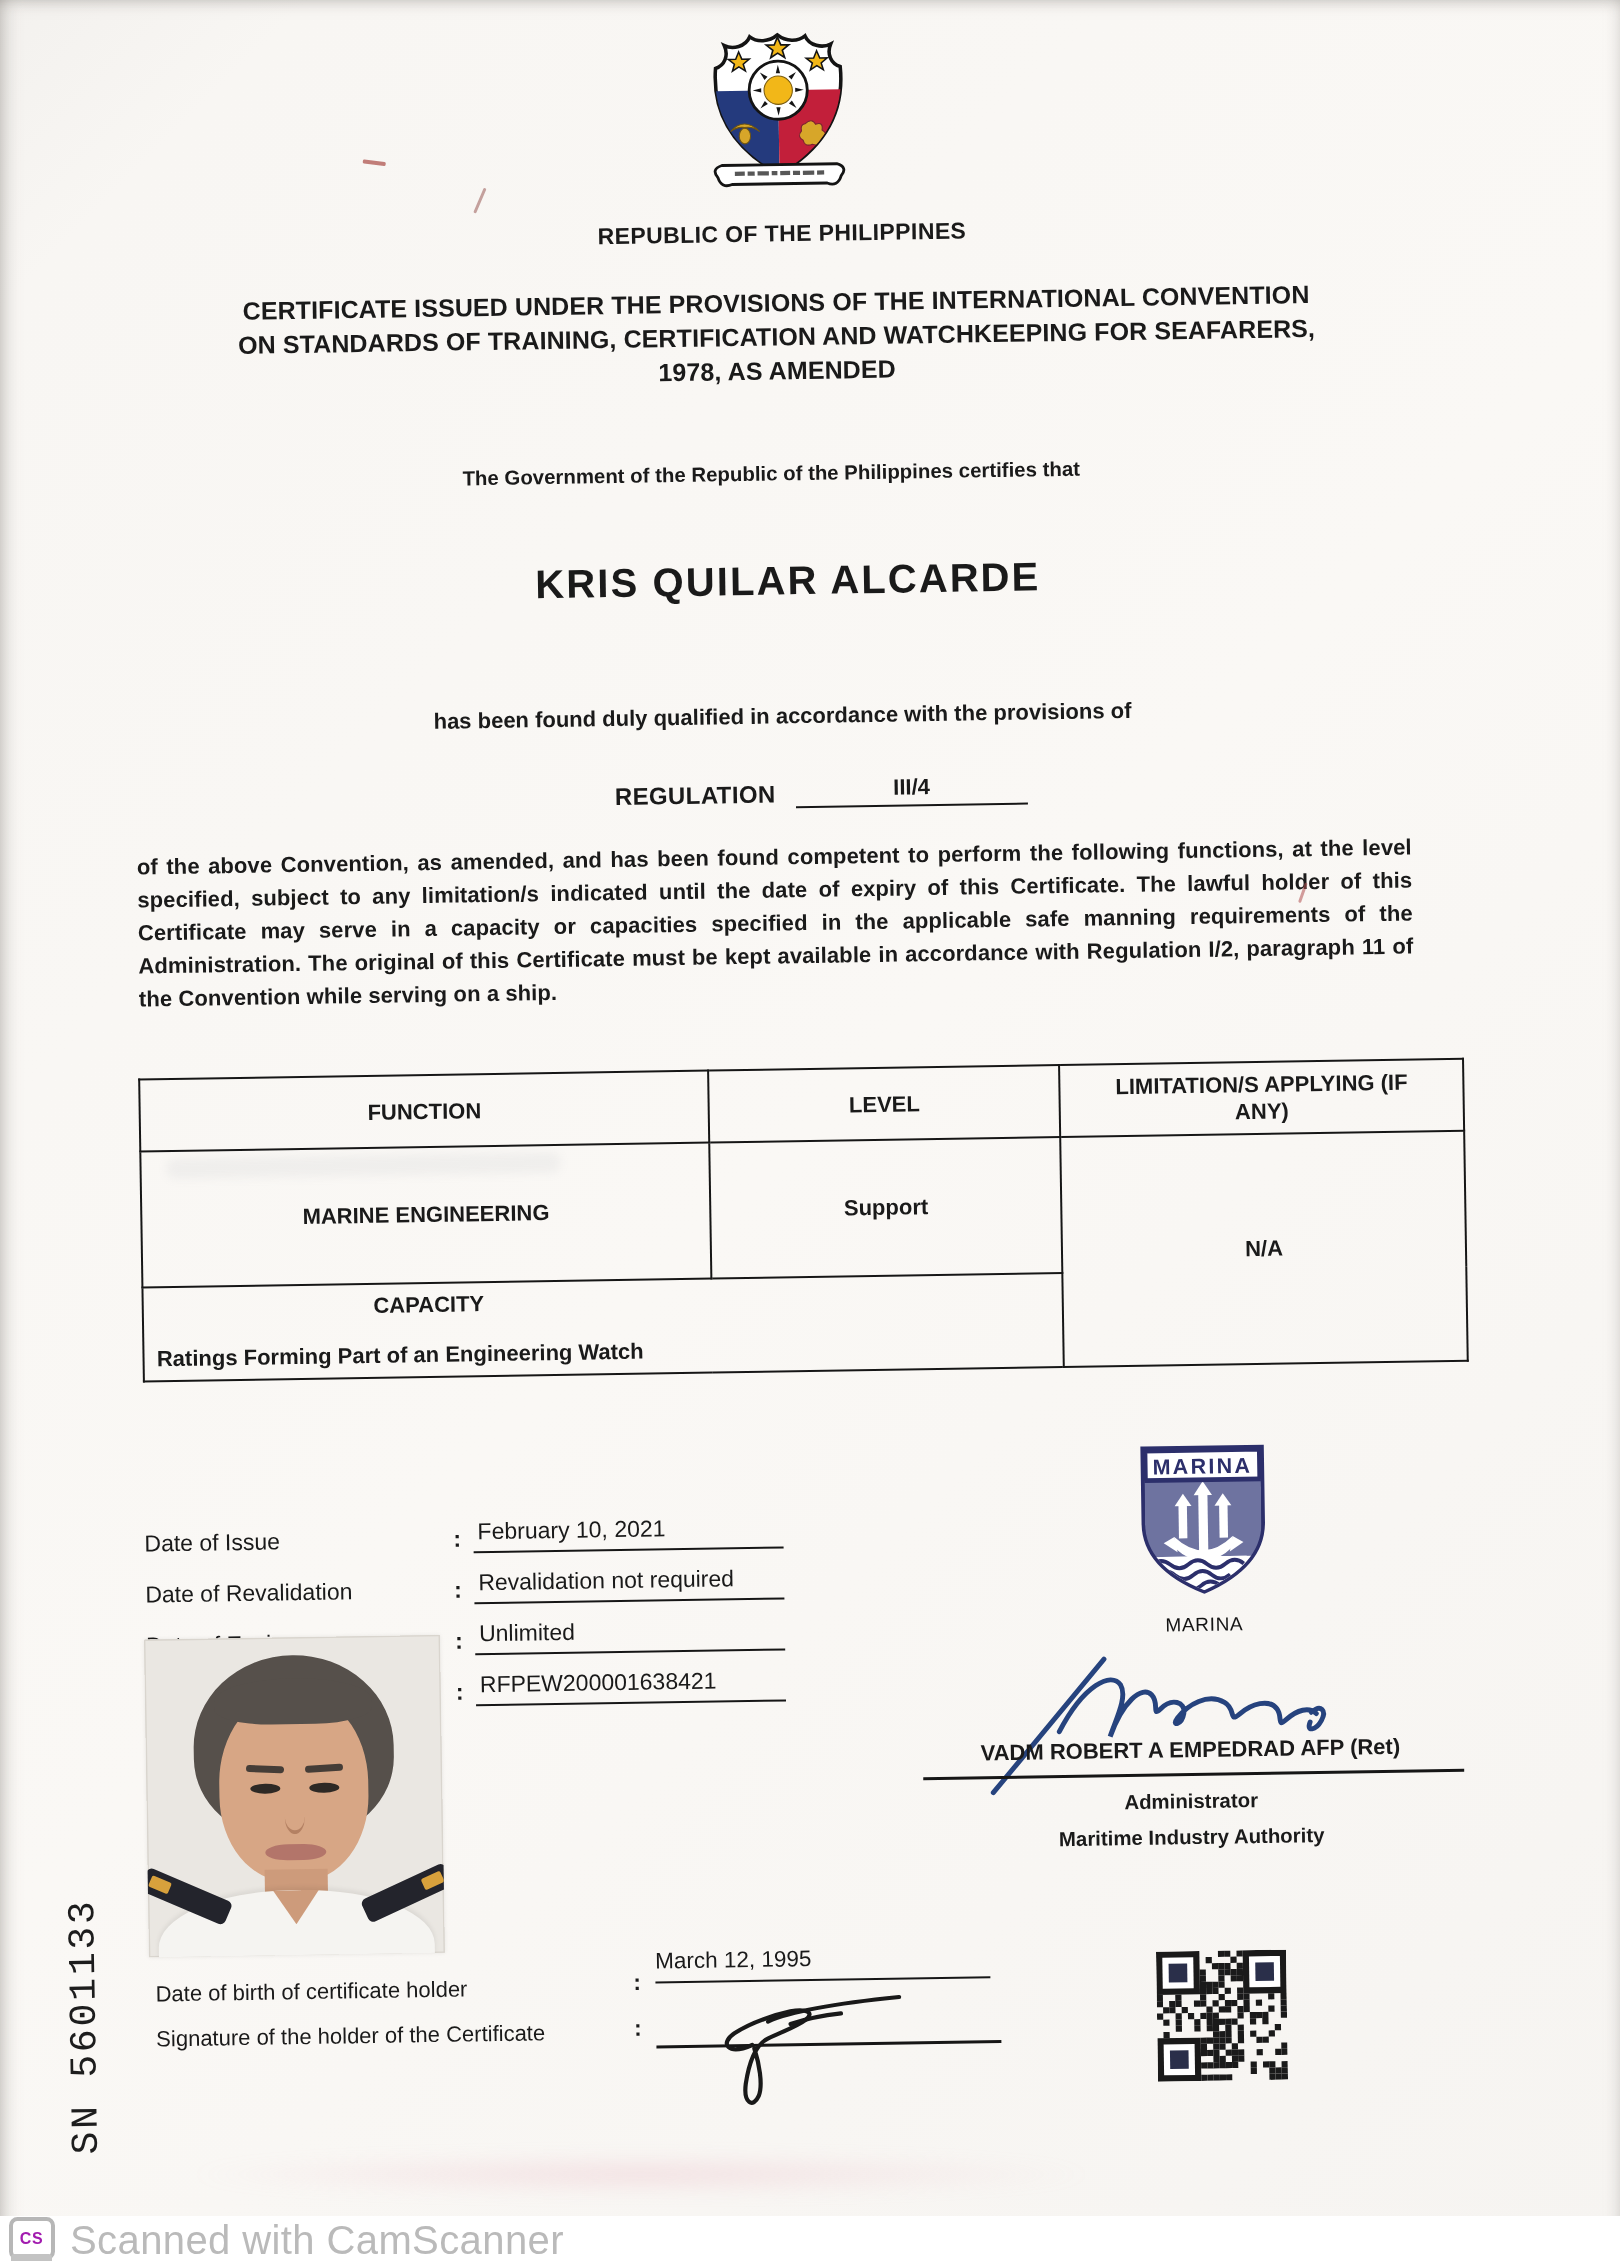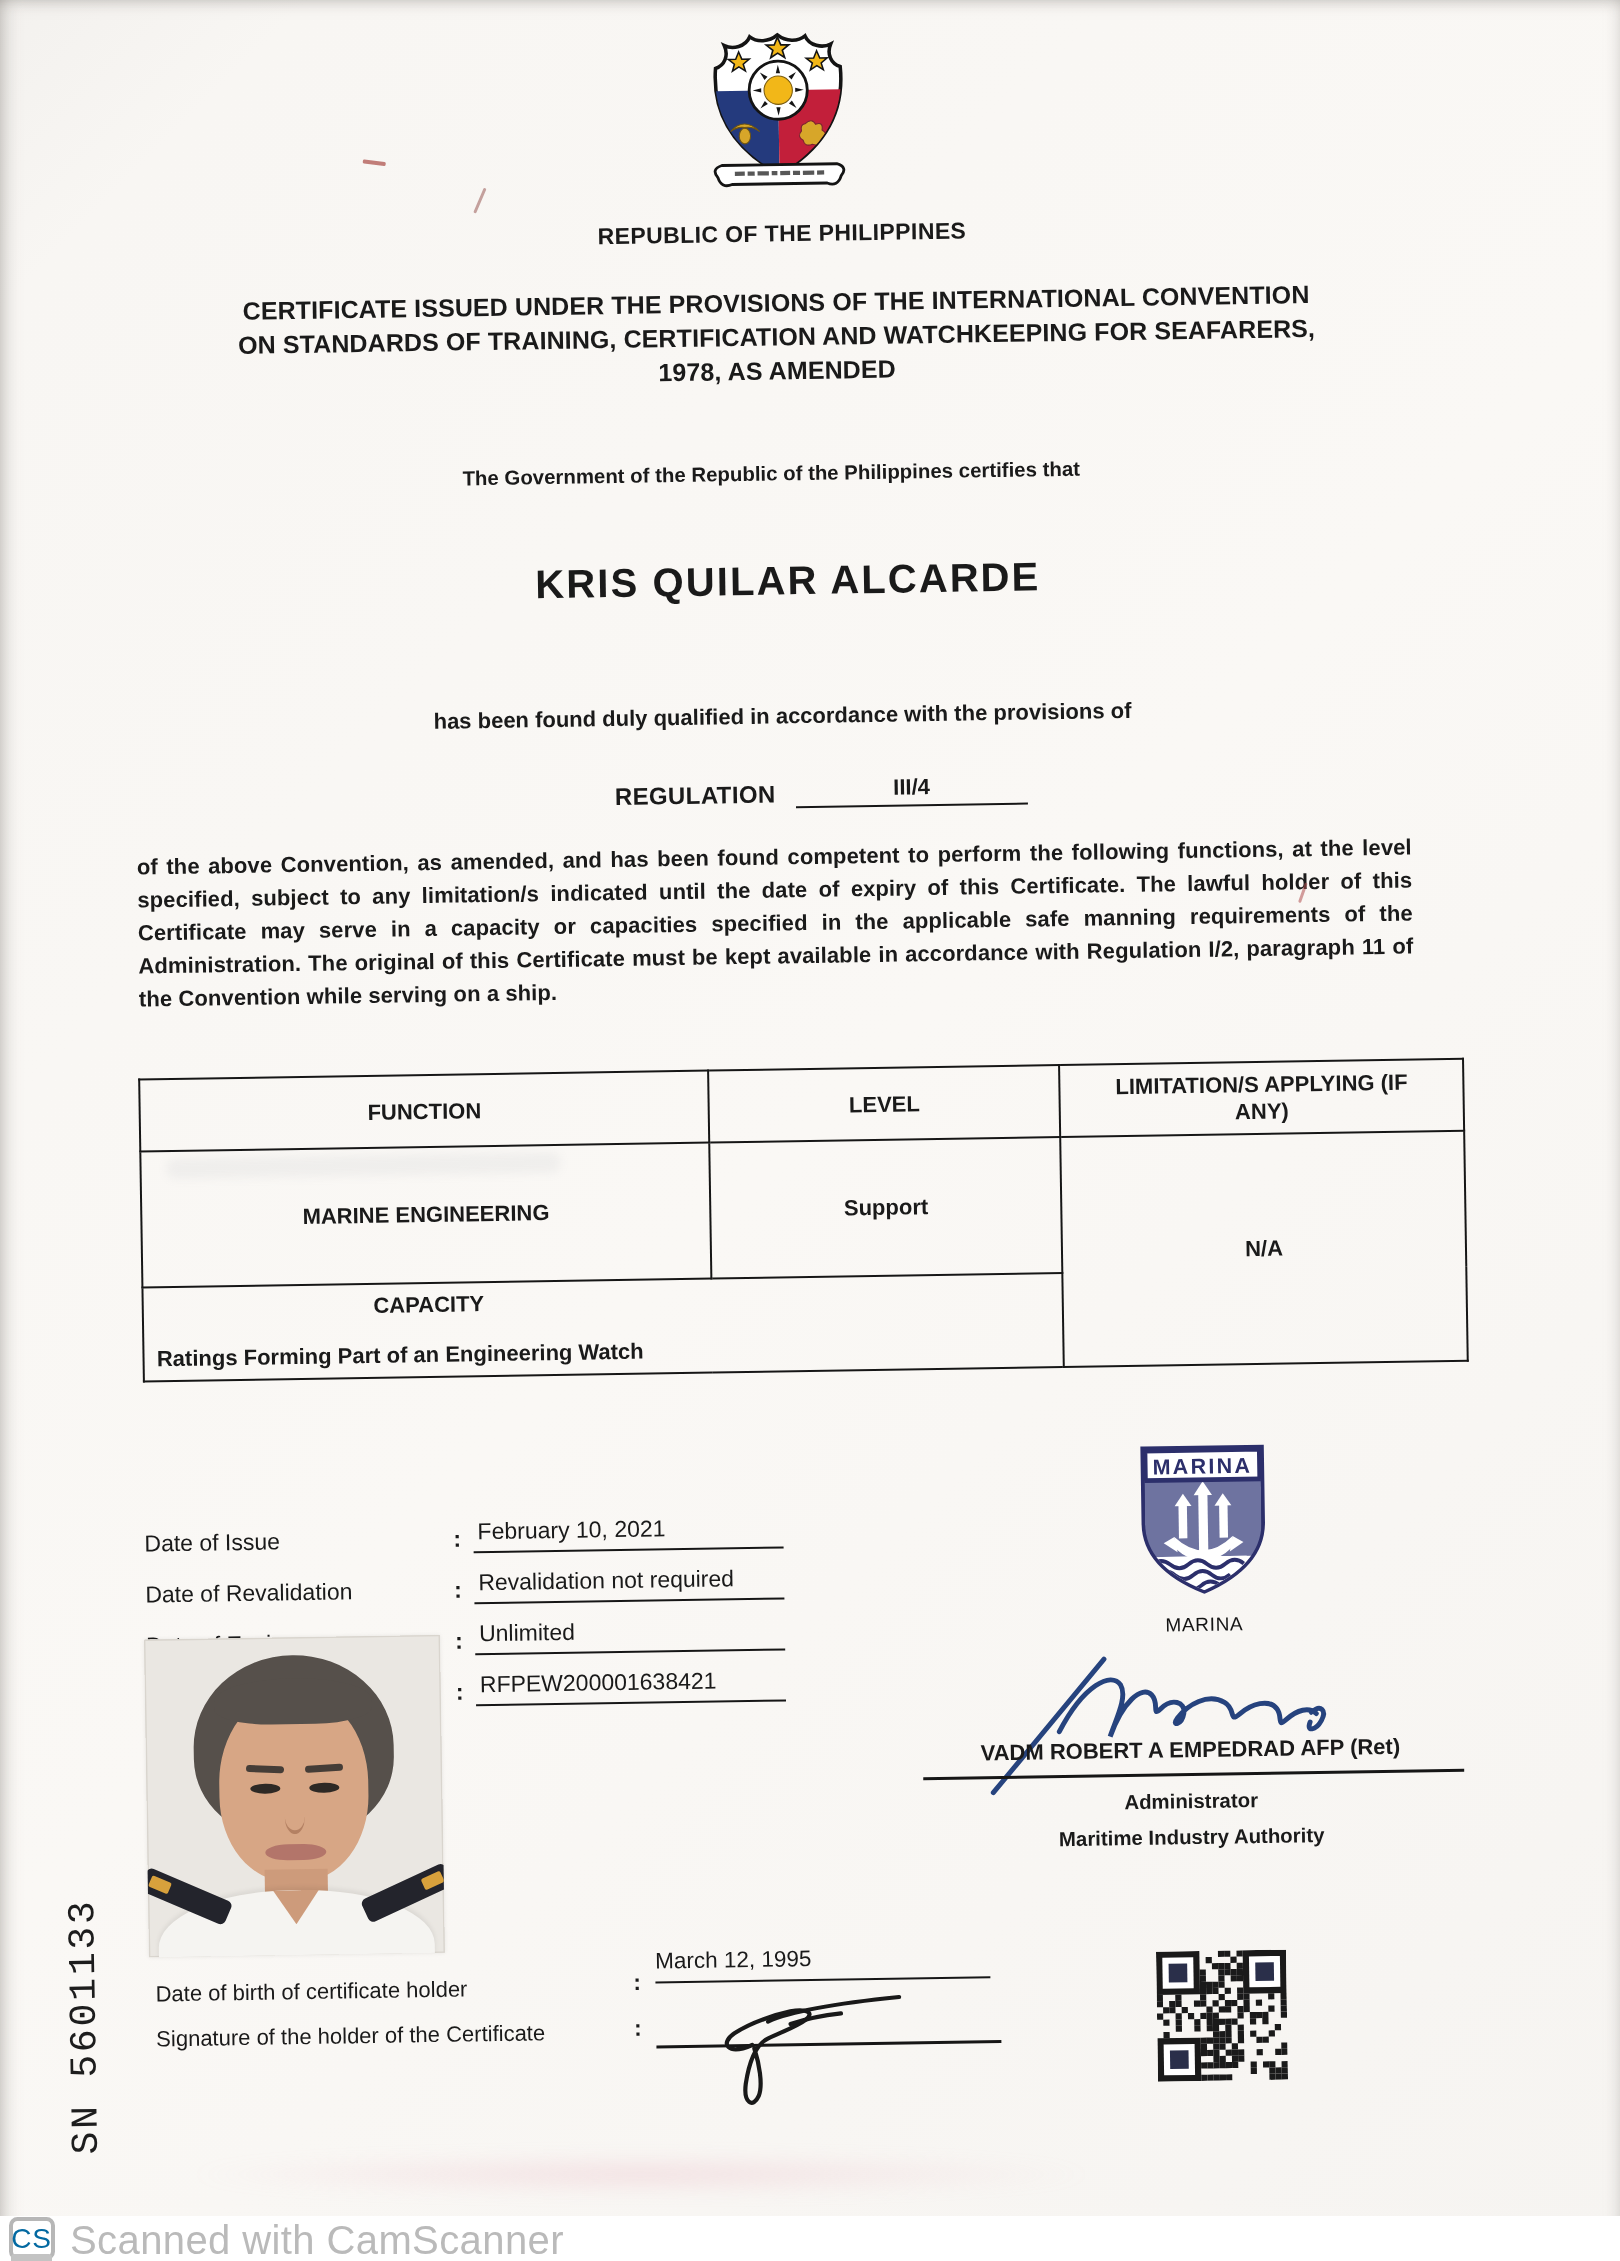--- a/index.html
+++ b/index.html
@@ -117,21 +117,21 @@
   .mark-3{left:1305px;top:890px;width:2.8px;height:21px;background:#b05050;opacity:.55;transform:rotate(20deg);}
   .smudge{position:absolute;left:166px;top:1148px;width:394px;height:21px;background:#9aa0a8;opacity:.10;filter:blur(5px);border-radius:8.5px;}
   .pink-smear{position:absolute;left:183px;top:2154px;width:916px;height:41px;
     background:radial-gradient(closest-side,#e8b7c2,transparent);opacity:.35;filter:blur(8.5px);}
 
   
   .cam-footer{position:absolute;left:0;bottom:0;width:1620px;height:44px;background:#ffffff;
     display:flex;align-items:flex-start;padding-top:1.4px;}
   .cs-badge{margin-left:8.5px;display:flex;flex-direction:column;align-items:center;}
   .cs-box{width:38px;height:35px;border:4.2px solid #b7b7b7;border-radius:8.5px;display:flex;align-items:center;justify-content:center;
-    font-size:28px;font-weight:400;color:#0369a1;letter-spacing:0.7px;}
+    font-size:16px;font-weight:700;color:#a21caf;letter-spacing:0.7px;}
   .cs-base{width:41px;height:14px;background:#c3c3c3;border-radius:3.5px;margin-top:-5.6px;}
   .cam-text{margin-left:15.5px;margin-top:1.4px;font-size:40px;color:#bababa;letter-spacing:0.4px;}
 </style>
 </head>
 <body>
 
 <div class="page">
   <div class="tilt">
 
     <svg class="seal" viewBox="0 0 230 255">

